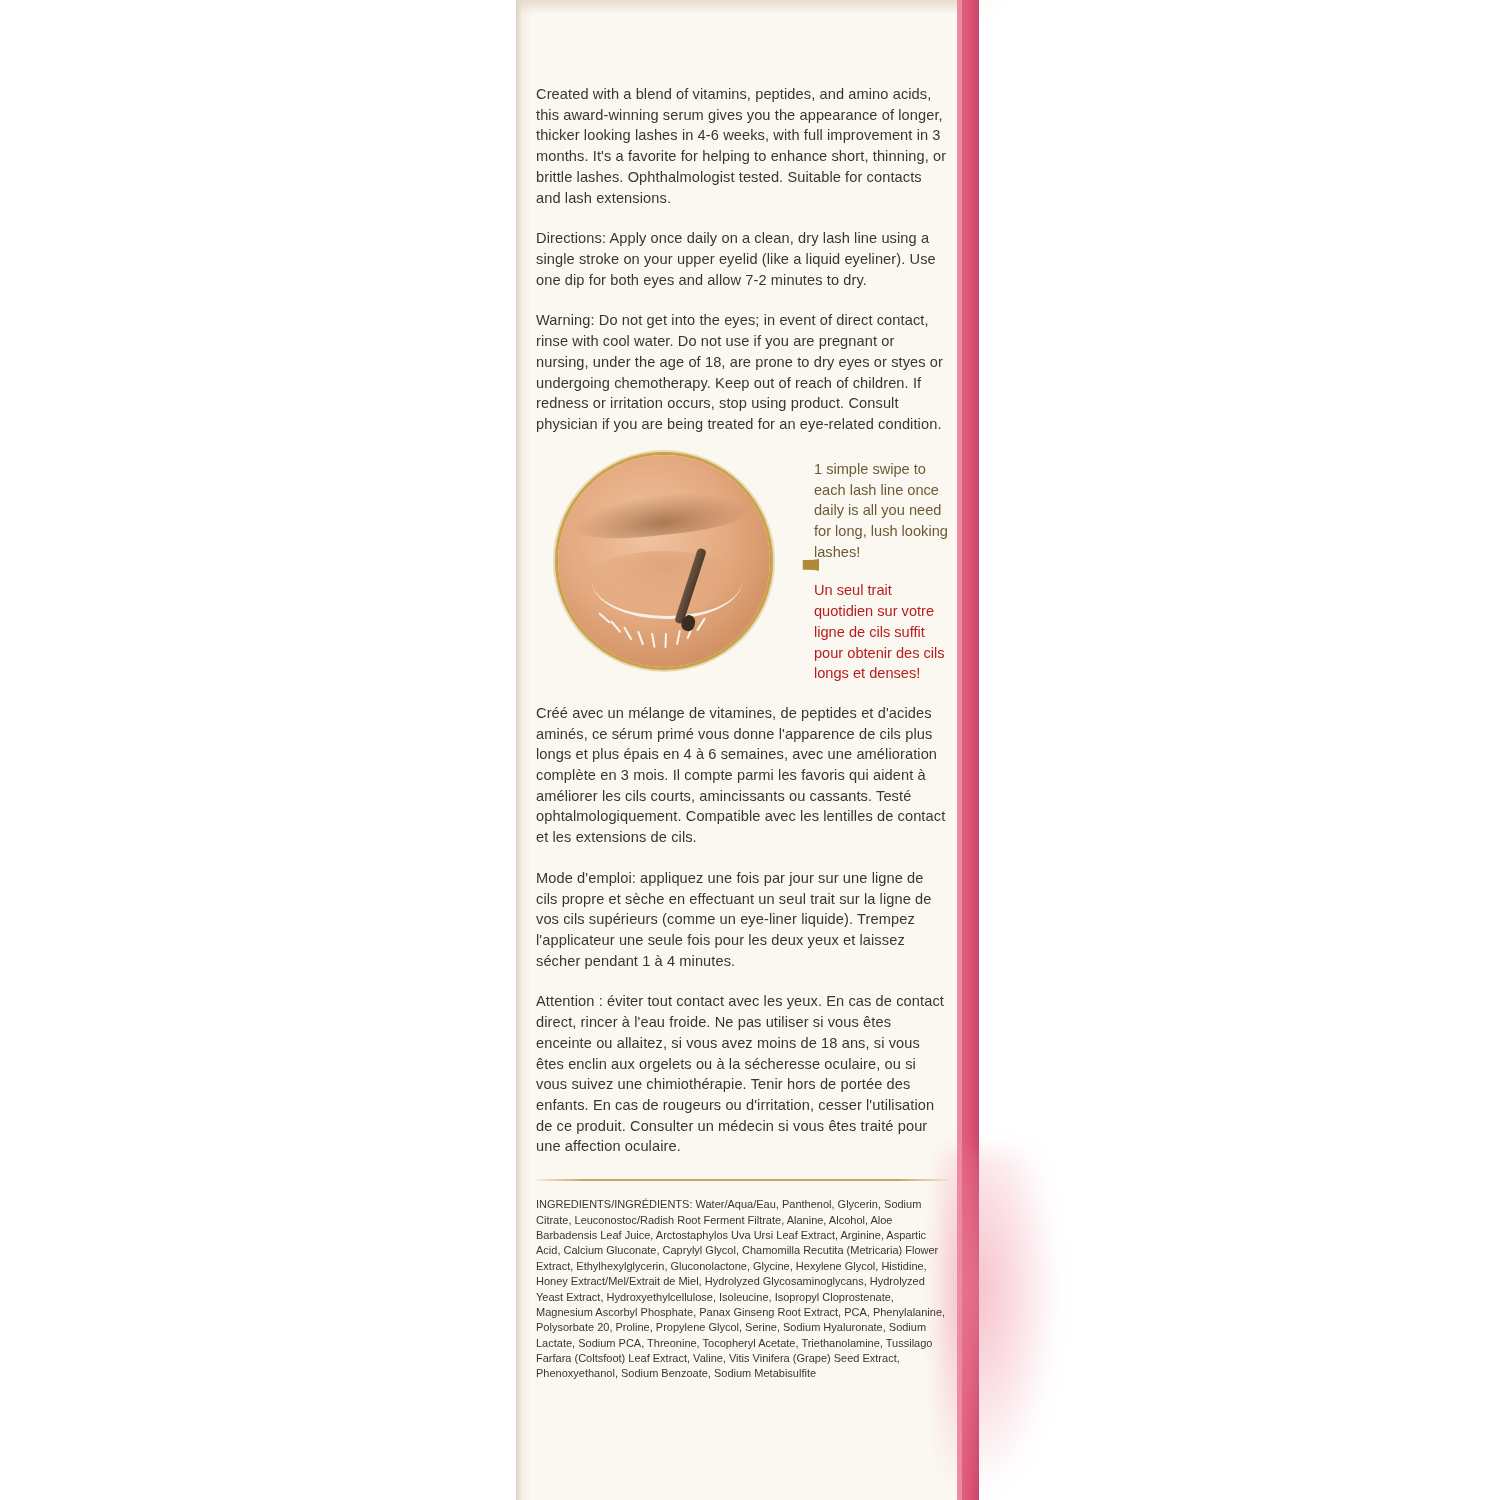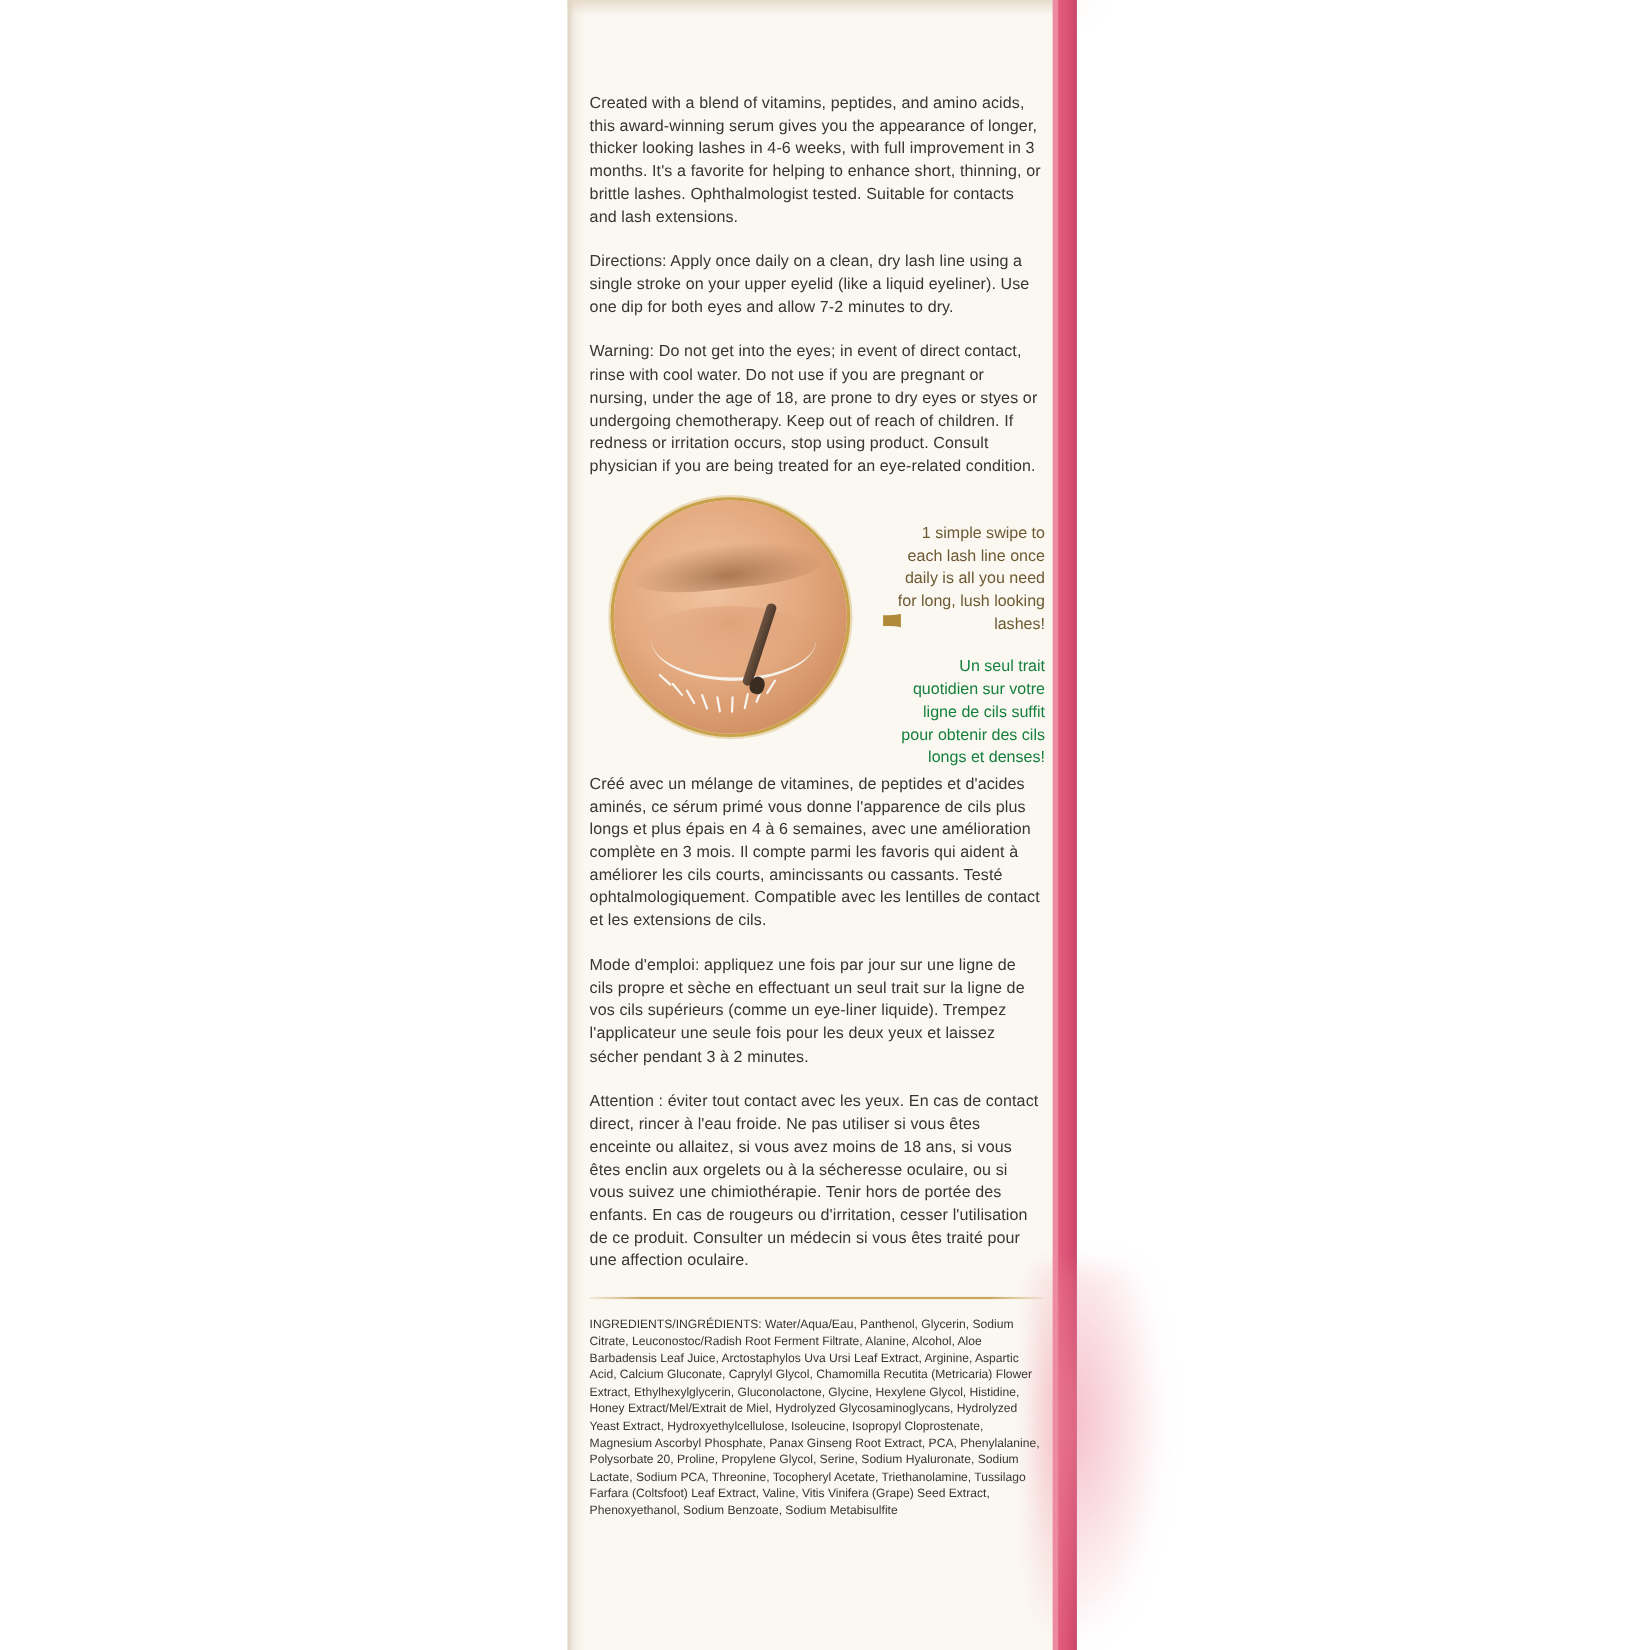--- a/index.html
+++ b/index.html
@@ -169,31 +169,30 @@
     height: 206px;
     color: #b08a38;
     font-size: 190px;
     line-height: 190px;
     font-family: "DejaVu Serif", serif;
     overflow: hidden;
   }
   .callouts {
     position: absolute;
     left: 278px;
-    top: 20px;
+    top: 4px;
     width: 136px;
-    text-align: right;
   }
   .callout {
     font-size: 14.6px;
     line-height: 1.42;
     color: #6d5a33;
     margin: 0 0 18px 0;
   }
-  .callout.fr { color: #15803d; }
+  .callout.fr { color: #b91c1c; }
 
   
   .divider {
     margin: 22px 0 16px 0;
     height: 2px;
     background: linear-gradient(to right, rgba(200,166,96,0.15), #c8a660 12%, #c8a660 88%, rgba(200,166,96,0.15));
   }
 
   
   p.ingredients {
@@ -258,21 +257,21 @@
         <div class="brace">{</div>
 
         <div class="callouts">
           <p class="callout">1 simple swipe to each lash line once daily is all you need for long, lush looking lashes!</p>
           <p class="callout fr">Un seul trait quotidien sur votre ligne de cils suffit pour obtenir des cils longs et denses!</p>
         </div>
       </div>
 
       <p class="body">Créé avec un mélange de vitamines, de peptides et d'acides aminés, ce sérum primé vous donne l'apparence de cils plus longs et plus épais en 4 à 6 semaines, avec une amélioration complète en 3 mois. Il compte parmi les favoris qui aident à améliorer les cils courts, amincissants ou cassants. Testé ophtalmologiquement. Compatible avec les lentilles de contact et les extensions de cils.</p>
 
-      <p class="body">Mode d'emploi: appliquez une fois par jour sur une ligne de cils propre et sèche en effectuant un seul trait sur la ligne de vos cils supérieurs (comme un eye-liner liquide). Trempez l'applicateur une seule fois pour les deux yeux et laissez sécher pendant 3 à 2 minutes.</p>
+      <p class="body">Mode d'emploi: appliquez une fois par jour sur une ligne de cils propre et sèche en effectuant un seul trait sur la ligne de vos cils supérieurs (comme un eye-liner liquide). Trempez l'applicateur une seule fois pour les deux yeux et laissez sécher pendant 1 à 4 minutes.</p>
 
       <p class="body">Attention : éviter tout contact avec les yeux. En cas de contact direct, rincer à l'eau froide. Ne pas utiliser si vous êtes enceinte ou allaitez, si vous avez moins de 18 ans, si vous êtes enclin aux orgelets ou à la sécheresse oculaire, ou si vous suivez une chimiothérapie. Tenir hors de portée des enfants. En cas de rougeurs ou d'irritation, cesser l'utilisation de ce produit. Consulter un médecin si vous êtes traité pour une affection oculaire.</p>
 
       <div class="divider"></div>
 
       <p class="ingredients">INGREDIENTS/INGRÉDIENTS: Water/Aqua/Eau, Panthenol, Glycerin, Sodium Citrate, Leuconostoc/Radish Root Ferment Filtrate, Alanine, Alcohol, Aloe Barbadensis Leaf Juice, Arctostaphylos Uva Ursi Leaf Extract, Arginine, Aspartic Acid, Calcium Gluconate, Caprylyl Glycol, Chamomilla Recutita (Metricaria) Flower Extract, Ethylhexylglycerin, Gluconolactone, Glycine, Hexylene Glycol, Histidine, Honey Extract/Mel/Extrait de Miel, Hydrolyzed Glycosaminoglycans, Hydrolyzed Yeast Extract, Hydroxyethylcellulose, Isoleucine, Isopropyl Cloprostenate, Magnesium Ascorbyl Phosphate, Panax Ginseng Root Extract, PCA, Phenylalanine, Polysorbate 20, Proline, Propylene Glycol, Serine, Sodium Hyaluronate, Sodium Lactate, Sodium PCA, Threonine, Tocopheryl Acetate, Triethanolamine, Tussilago Farfara (Coltsfoot) Leaf Extract, Valine, Vitis Vinifera (Grape) Seed Extract, Phenoxyethanol, Sodium Benzoate, Sodium Metabisulfite</p>
 
     </div>
   </div>
 </div>

